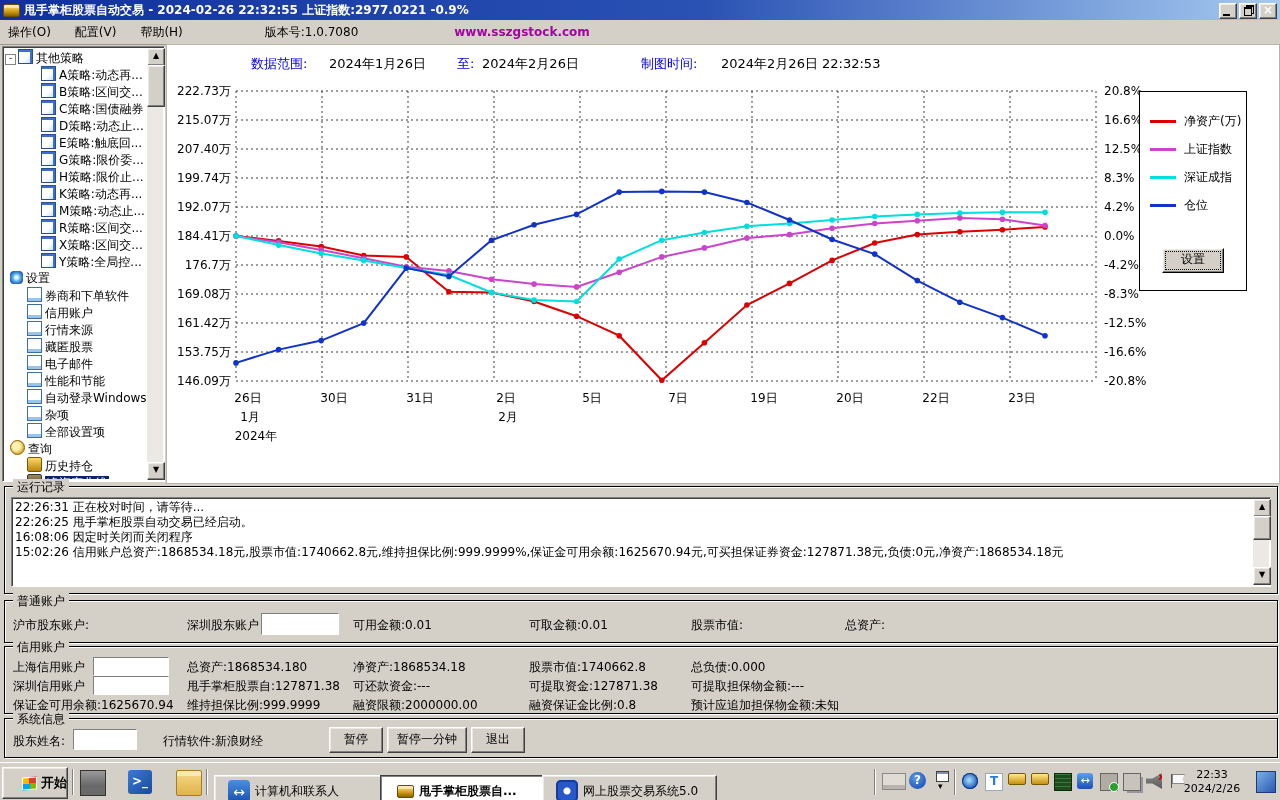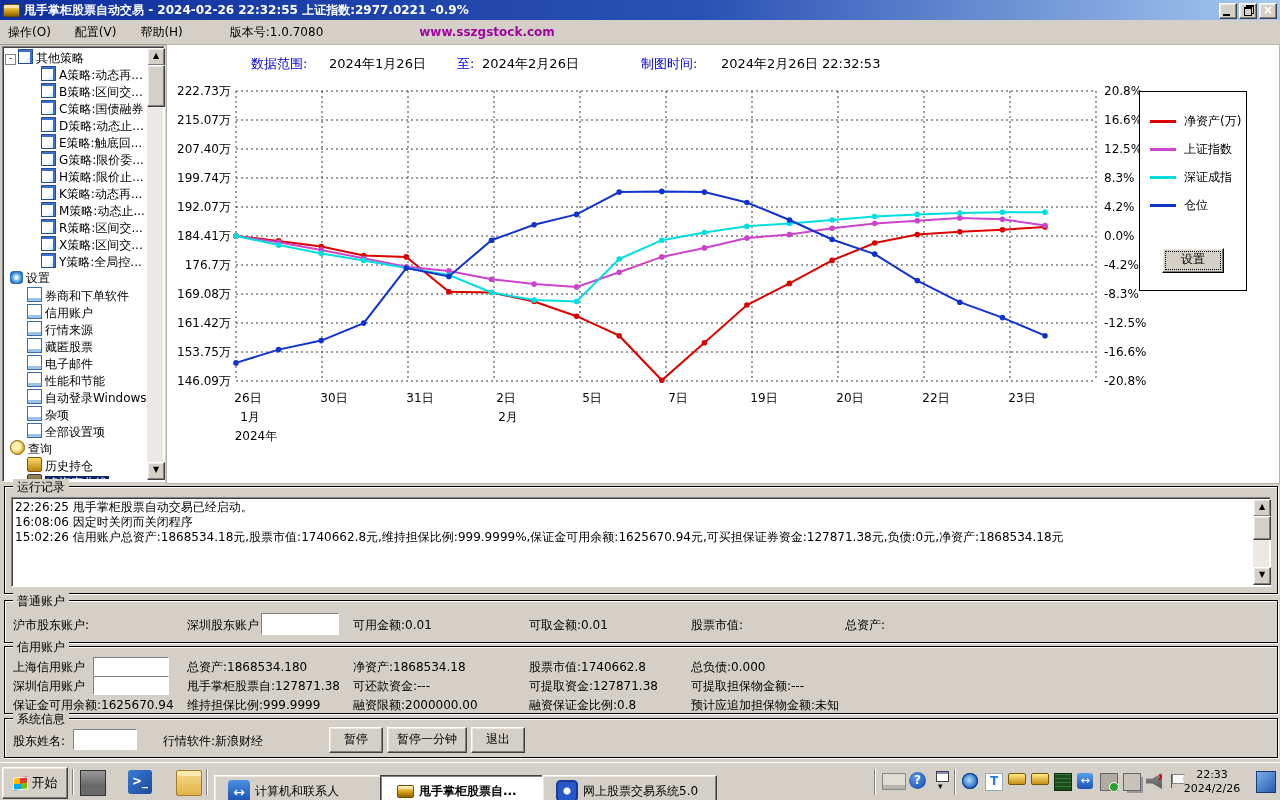--- a/index.html
+++ b/index.html
@@ -27,21 +27,21 @@
            box-shadow:inset 0 3px 0 rgba(255,255,255,.45)}
   .wbtns{position:absolute;right:3px;top:3px;display:flex;gap:2px}
   .wbtn{width:16px;height:14px;position:relative;font-size:10px;line-height:12px;text-align:center}
   .glyph-min::after{content:"";position:absolute;left:3px;bottom:2px;width:7px;height:2px;background:#000}
   .glyph-rest::after{content:"";position:absolute;left:4px;top:3px;width:6px;height:6px;border:1px solid #000;border-top-width:2px;background:#d4d0c8}
   .glyph-rest::before{content:"";position:absolute;left:6px;top:1px;width:6px;height:6px;border:1px solid #000;border-top-width:2px}
   .glyph-close::after{content:"×";font-weight:bold;font-size:12px}
   
   #menubar{left:0;top:20px;width:1280px;height:24px;display:flex;align-items:center;border-bottom:1px solid #9a968c}
   #menubar .mitem{padding:2px 8px;margin-right:8px}
-  #menubar .ver{margin-left:31px}
+  #menubar .ver{margin-left:66px}
   #menubar .site{margin-left:96px;color:#a0059d;font-weight:bold}
   
   #treebox{left:2px;top:46px;width:161px;height:434px}
   #tree{position:absolute;left:2px;top:2px;right:18px;bottom:2px;overflow:hidden;background:#fff}
   .trow{height:17px;line-height:16px;white-space:nowrap;font-size:12px}
   .lvl0{padding-left:5px}.lvl1{}.lvl2{padding-left:36px}.lvl1b{padding-left:22px}
   .expander{display:inline-block;width:9px;height:9px;border:1px solid #848484;background:#fff;
             line-height:7px;font-size:9px;text-align:center;margin-right:2px;vertical-align:1px}
   .ticon{display:inline-block;width:13px;height:13px;margin-right:3px;vertical-align:-2px}
   .ic-note{background:linear-gradient(135deg,#fff 55%,#bfe0ff);border:1px solid #2a4d8f;
@@ -73,21 +73,21 @@
   #loglines{position:absolute;left:3px;top:2px;right:20px;bottom:2px;overflow:hidden}
   .logline{font-size:12px;line-height:15px;white-space:nowrap}
   
   #grp-normal{left:4px;top:600px;width:1272px;height:41px}
   #grp-credit{left:4px;top:646px;width:1272px;height:66px}
   #grp-sys{left:4px;top:718px;width:1272px;height:38px}
   .fld{position:absolute;font-size:12px;white-space:nowrap}
   .whitebox{position:absolute;background:#fff;border:1px solid;border-color:#808080 #fff #fff #808080}
   
   #taskbar{left:0;top:762px;width:1280px;height:38px;background:#d4d0c8;border-top:1px solid #fff}
-  #startbtn{left:2px;top:4px;width:64px;height:30px;display:flex;align-items:center;justify-content:center;font-weight:normal;font-size:13px}
+  #startbtn{left:2px;top:4px;width:64px;height:30px;display:flex;align-items:center;justify-content:flex-end;font-weight:bold;font-size:13px}
   .winlogo{width:15px;height:13px;margin-right:4px;transform:skewY(-4deg);
            background:conic-gradient(from 0deg at 50% 50%,#e03c31 0 25%,#7fba00 0 50%,#00a4ef 0 75%,#ffb900 0);
            box-shadow:0 0 0 1px #fff inset}
   .vsep{position:absolute;width:0;border-left:1px solid #808080;border-right:1px solid #fff}
   .qicon{position:absolute;top:7px;width:24px;height:24px}
   .task{position:absolute;top:12px;height:30px;display:flex;align-items:center;padding-left:13px;font-size:12px;white-space:nowrap;overflow:hidden}
   .task.active{background:#fff;border-color:#404040 #fff #fff #404040;box-shadow:inset 1px 1px 0 #808080;font-weight:bold}
   .task .ticn{margin-right:5px;flex:none}
   .tray-icn{position:absolute;width:16px;height:16px}
   #clock{position:absolute;right:28px;top:5px;width:80px;text-align:center;font-size:11px;line-height:14px}
@@ -364,20 +364,21 @@
       <span class="llabel">仓位</span>
     </div>
     <div class="btn95" id="legend-settings">设置</div>
   </div>
 </div>
 
 <div class="groupbox" id="grp-log">
   <span class="grouplabel">运行记录</span>
   <div class="sunken" id="logbox">
     <div id="loglines">
+        <div class="logline">22:26:31 正在校对时间，请等待...</div>
         <div class="logline">22:26:25 甩手掌柜股票自动交易已经启动。</div>
         <div class="logline">16:08:06 因定时关闭而关闭程序</div>
         <div class="logline">15:02:26 信用账户总资产:1868534.18元,股票市值:1740662.8元,维持担保比例:999.9999%,保证金可用余额:1625670.94元,可买担保证券资金:127871.38元,负债:0元,净资产:1868534.18元</div>
       </div>
     <div class="sb" style="right:1px;top:1px;bottom:1px">
       <div class="sbbtn raised" style="top:0">▲</div>
       <div class="sbthumb raised" style="top:17px;height:22px"></div>
       <div class="sbbtn raised" style="bottom:0">▼</div>
     </div>
   </div>

